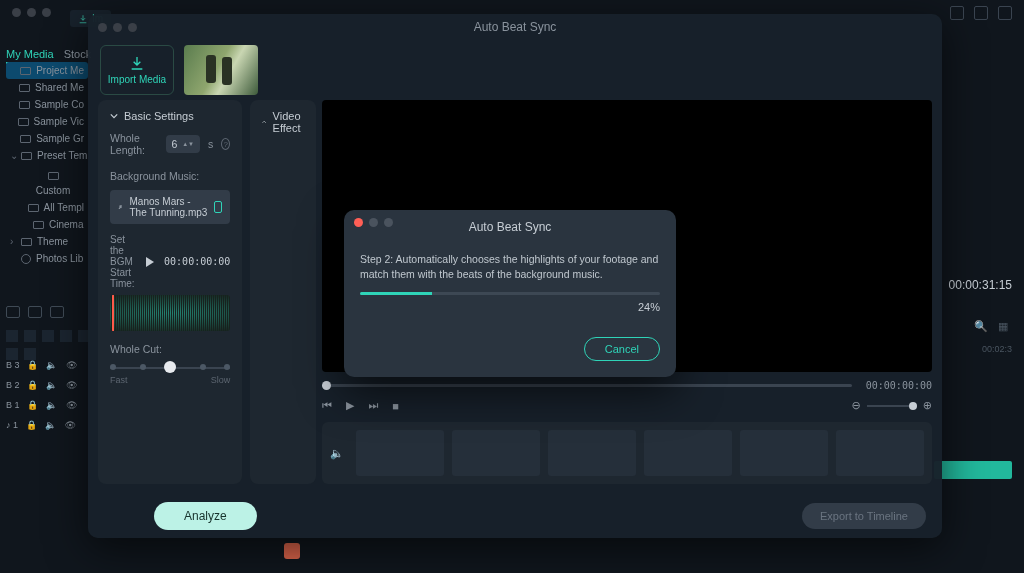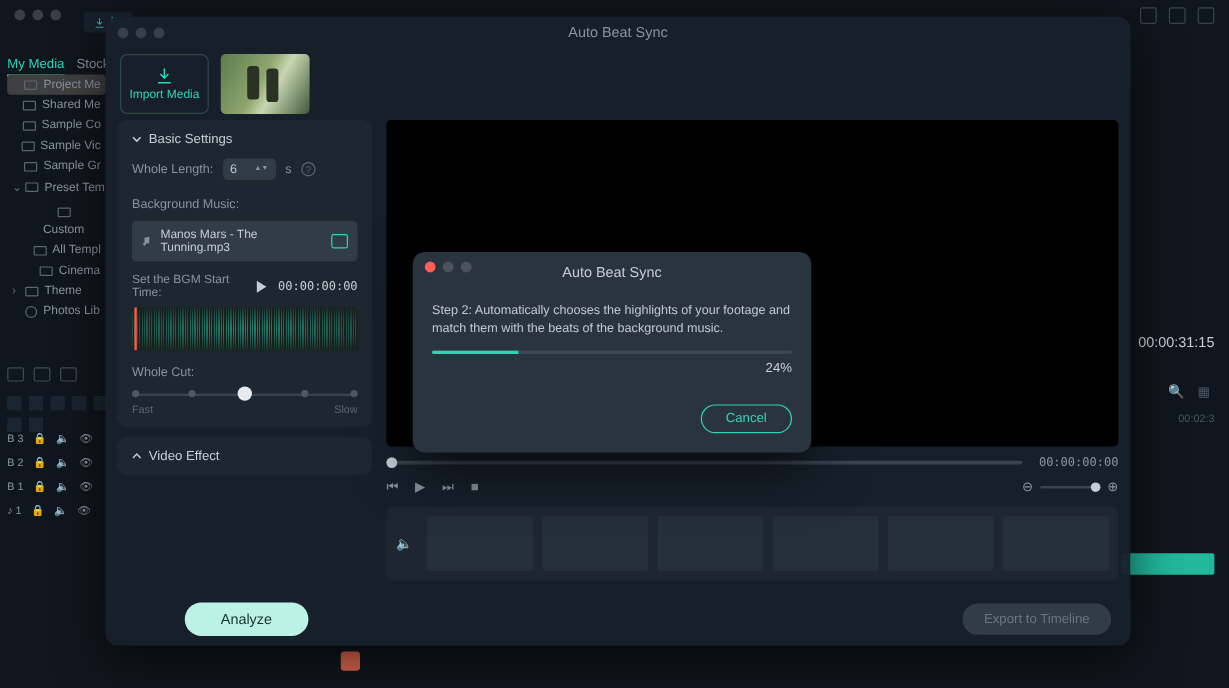--- a/index.html
+++ b/index.html
@@ -36,21 +36,21 @@
   }
   .app-bg .traffic { position:absolute; top:8px; left:12px; display:flex; gap:6px;}
   .app-bg .traffic span{width:9px;height:9px;border-radius:50%;background:#3a3f47;}
   .app-bg .top-icons{position:absolute;top:6px;right:12px;display:flex;gap:10px;color:#3a4450;}
   .app-bg .top-icons span{width:14px;height:14px;border:1px solid #3a4450;border-radius:2px;}
   .app-bg .import-pill{position:absolute;top:10px;left:70px;background:#18222c;padding:3px 8px;border-radius:3px;color:#35b7a0;font-size:10px;display:flex;gap:4px;align-items:center;}
   .app-bg .tabs { position:absolute; top:48px; left:6px; display:flex; gap:10px; color:var(--text-dim); font-size:11px;}
   .app-bg .tabs .active{color:var(--accent);border-bottom:2px solid var(--accent);padding-bottom:2px;}
   .app-bg .sidebar { position:absolute; top:62px; left:6px; width:82px; font-size:10px; color:var(--text-dim);}
   .app-bg .sidebar .item{display:flex;align-items:center;gap:5px;padding:3px 4px;white-space:nowrap;overflow:hidden;}
-  .app-bg .sidebar .item.sel{background:#404040;border-radius:3px;}
+  .app-bg .sidebar .item.sel{background:#0c4a6e;border-radius:3px;}
   .app-bg .fold{width:11px;height:8px;border:1px solid #5c6570;border-radius:1px;flex-shrink:0;}
   .app-bg .chev{width:6px;color:#5c6570;}
   .app-bg .gear{width:10px;height:10px;border:1px solid #5c6570;border-radius:50%;flex-shrink:0;}
   .app-bg .left-btns{position:absolute;left:6px;top:306px;display:flex;gap:8px;color:#3f4a55;}
   .app-bg .left-btns span{width:14px;height:12px;border:1px solid #3f4a55;border-radius:2px;}
   .app-bg .left-rail{position:absolute;left:6px;top:330px;display:flex;flex-direction:column;gap:6px;}
   .app-bg .rail-row{display:flex;gap:6px;color:#4a5560;font-size:9px;align-items:center;}
   .app-bg .rail-row .sq{width:12px;height:12px;background:#1b2530;}
   .app-bg .tracks{position:absolute;left:6px;top:360px;display:flex;flex-direction:column;gap:10px;font-size:9px;color:var(--text-dim);}
   .app-bg .track{display:flex;gap:8px;align-items:center;}
@@ -74,21 +74,21 @@
   .abs-titlebar{height:26px;display:flex;align-items:center;justify-content:center;position:relative;}
   .abs-titlebar .tdots{position:absolute;left:10px;display:flex;gap:6px;}
   .abs-titlebar .tdots span{width:9px;height:9px;border-radius:50%;background:#3a3f47;}
   .abs-titlebar .title{color:var(--text-dim);font-size:12px;}
   .abs-top{height:60px;display:flex;gap:10px;padding:0 12px;align-items:center;}
   .import-box{width:74px;height:50px;border:1px solid #2a4a44;border-radius:6px;display:flex;flex-direction:column;align-items:center;justify-content:center;gap:3px;color:var(--accent);font-size:10px;cursor:pointer;}
   .import-box svg{width:16px;height:16px;}
   .thumb{width:74px;height:50px;border-radius:4px;background:linear-gradient(120deg,#5a7c4e 0%,#8fa66e 45%,#c9d6b2 60%,#3d5a3a 100%);position:relative;overflow:hidden;}
   .thumb::after{content:"";position:absolute;left:30%;top:20%;width:10px;height:28px;background:#2a3224;border-radius:3px;box-shadow:16px 2px 0 #2a3224;}
   .abs-body{flex:1;display:flex;gap:0;padding:0 10px 10px 10px;}
-  .side-panel{width:212px;display:flex;flex-direction:column;gap:8px;}
+  .side-panel{width:212px;display:flex;flex-direction:row;gap:8px;}
   .section{background:var(--bg-panel);border-radius:8px;padding:10px 12px;}
   .section-hdr{display:flex;align-items:center;gap:6px;color:var(--text);font-size:11px;cursor:pointer;}
   .section-hdr .caret{width:8px;height:8px;transform:rotate(0);}
   .row{display:flex;align-items:center;gap:8px;margin-top:10px;font-size:10.5px;color:var(--text-dim);}
   .num-input{background:var(--bg-input);border-radius:4px;padding:3px 6px;display:flex;align-items:center;gap:4px;color:var(--text);width:44px;justify-content:space-between;}
   .num-input .spin{display:flex;flex-direction:column;font-size:6px;color:var(--text-dim);line-height:5px;}
   .unit{color:var(--text-dim);}
   .qm{width:12px;height:12px;border:1px solid var(--text-dimmer);border-radius:50%;display:flex;align-items:center;justify-content:center;font-size:8px;color:var(--text-dimmer);}
   .music-box{background:var(--bg-input);border-radius:4px;padding:6px 8px;display:flex;align-items:center;gap:6px;margin-top:8px;color:var(--text);font-size:10px;}
   .music-box .note{width:10px;height:10px;color:var(--text-dim);}

